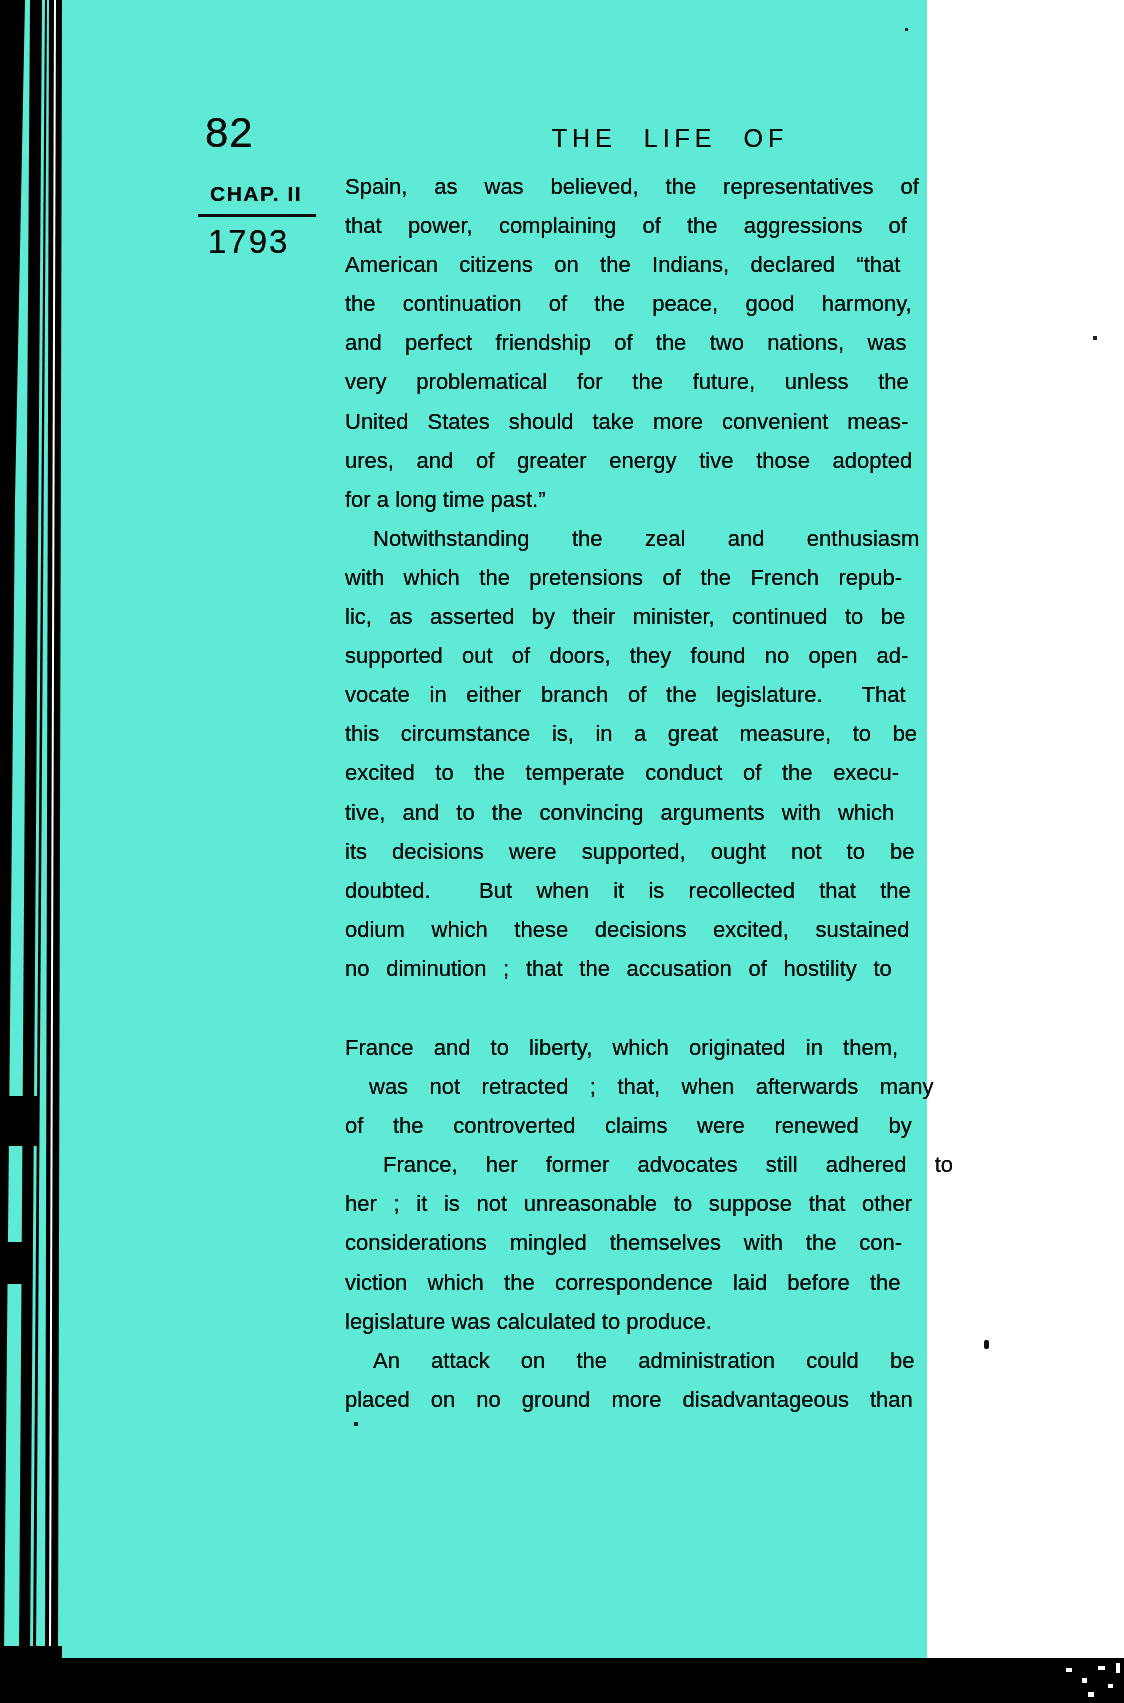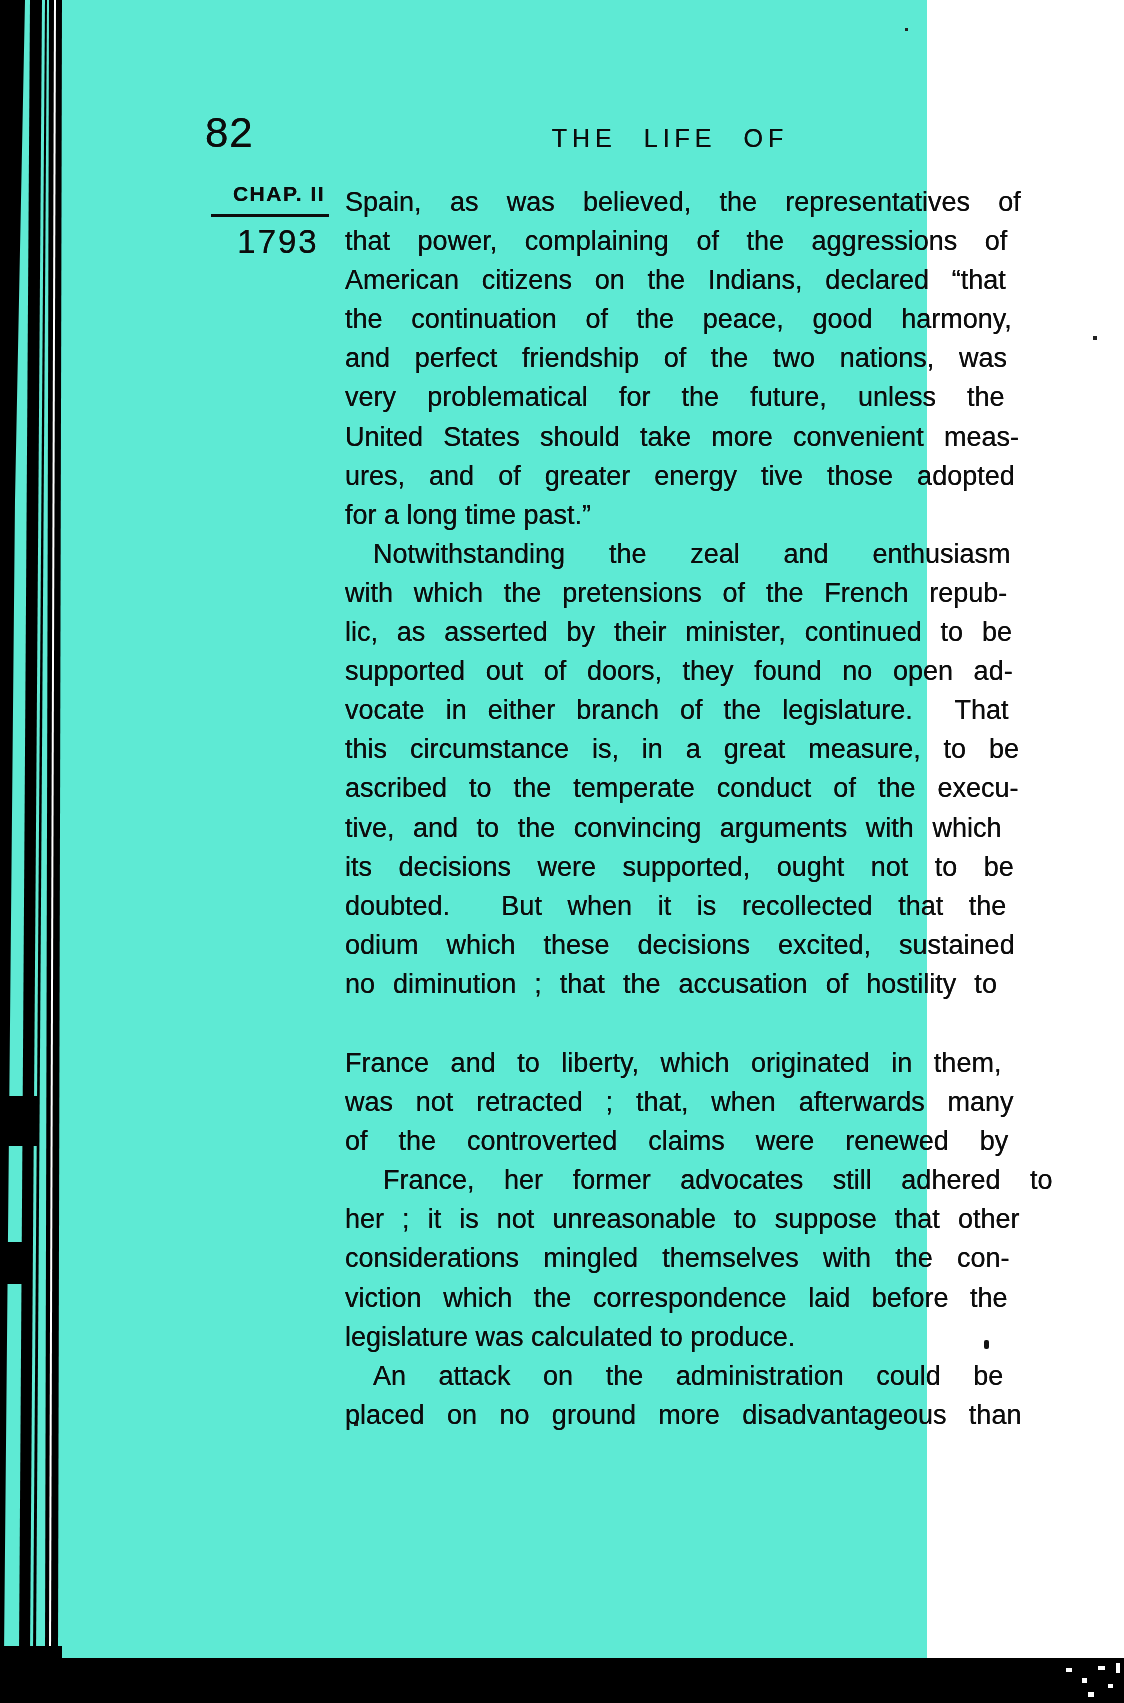--- a/index.html
+++ b/index.html
@@ -40,24 +40,23 @@
     width: 650px;
     text-align: center;
     font-size: 25px;
     line-height: 28px;
     letter-spacing: 5px;
     word-spacing: 15px;
     text-shadow: 0 0 0.5px #0c0c0c;
   }
   .margin-note {
     position: absolute;
-    left: 205px;
+    left: 192px;
     top: 182px;
     width: 130px;
-    text-align: center;
   }
   .chap {
     font-size: 21px;
     line-height: 24px;
     font-weight: bold;
     letter-spacing: 1.5px;
     margin-left: 18px;
     text-shadow: 0 0 0.4px #0c0c0c;
   }
   .margin-rule {
@@ -71,23 +70,23 @@
     margin-top: 8px;
     margin-left: 16px;
     font-size: 33px;
     line-height: 34px;
     letter-spacing: 2px;
     text-shadow: 0 0 0.5px #0c0c0c;
   }
   .bodytext {
     position: absolute;
     left: 345px;
-    top: 183px;
+    top: 167px;
     width: 650px;
-    font-size: 27px;
+    font-size: 22px;
     line-height: 39.1px;
     text-shadow: 0 0 0.55px #0c0c0c;
   }
   .line {
     white-space: pre;
     text-align: left;
     height: 39.1px;
     overflow: visible;
   }
   .line.ind { padding-left: 28px; }
@@ -152,28 +151,28 @@
       <div class="line just" style="word-spacing: 23.6458px;">very problematical for the future, unless the</div>
       <div class="line just" style="word-spacing: 12.7656px;">United States should take more convenient meas-</div>
       <div class="line just" style="word-spacing: 16.5491px;">ures, and of greater energy tive those adopted</div>
       <div class="line">for a long time past.”</div>
       <div class="line just ind" style="word-spacing: 36.3008px;">Notwithstanding the zeal and enthusiasm</div>
       <div class="line just" style="word-spacing: 13.3571px;">with which the pretensions of the French repub-</div>
       <div class="line just" style="word-spacing: 11.3301px;">lic, as asserted by their minister, continued to be</div>
       <div class="line just" style="word-spacing: 13.0918px;">supported out of doors, they found no open ad-</div>
       <div class="line just" style="word-spacing: 13.5762px;">vocate in either branch of the legislature.  That</div>
       <div class="line just" style="word-spacing: 15.418px;">this circumstance is, in a great measure, to be</div>
-      <div class="line just" style="word-spacing: 14.5246px;">ascribed to the temperate conduct of the execu-</div>
+      <div class="line just" style="word-spacing: 14.5246px;">excited to the temperate conduct of the execu-</div>
       <div class="line just" style="word-spacing: 11.0134px;">tive, and to the convincing arguments with which</div>
       <div class="line just" style="word-spacing: 18.9866px;">its decisions were supported, ought not to be</div>
       <div class="line just" style="word-spacing: 18.1309px;">doubted.  But when it is recollected that the</div>
       <div class="line just" style="word-spacing: 20.4656px;">odium which these decisions excited, sustained</div>
       <div class="line just" style="word-spacing: 10.5703px;">no diminution ; that the accusation of hostility to</div>
       <div class="line just" style="word-spacing: 14.0871px; margin-top: 40px;">France and to liberty, which originated in them,</div>
-      <div class="line just" style="word-spacing: 15.3237px;">was not retracted ; that, when afterwards many</div>
+      <div class="line just" style="word-spacing: 15.3237px; margin-left: 24px;">was not retracted ; that, when afterwards many</div>
       <div class="line just" style="word-spacing: 23.5182px;">of the controverted claims were renewed by</div>
       <div class="line just" style="word-spacing: 22.0391px; margin-left: 38px;">France, her former advocates still adhered to</div>
       <div class="line just" style="word-spacing: 10.5642px;">her ; it is not unreasonable to suppose that other</div>
       <div class="line just" style="word-spacing: 16.7625px;">considerations mingled themselves with the con-</div>
       <div class="line just" style="word-spacing: 14.1198px;">viction which the correspondence laid before the</div>
       <div class="line">legislature was calculated to produce.</div>
       <div class="line just ind" style="word-spacing: 25.0104px;">An attack on the administration could be</div>
       <div class="line just" style="word-spacing: 14.9141px;">placed on no ground more disadvantageous than</div>
     </div>
 

